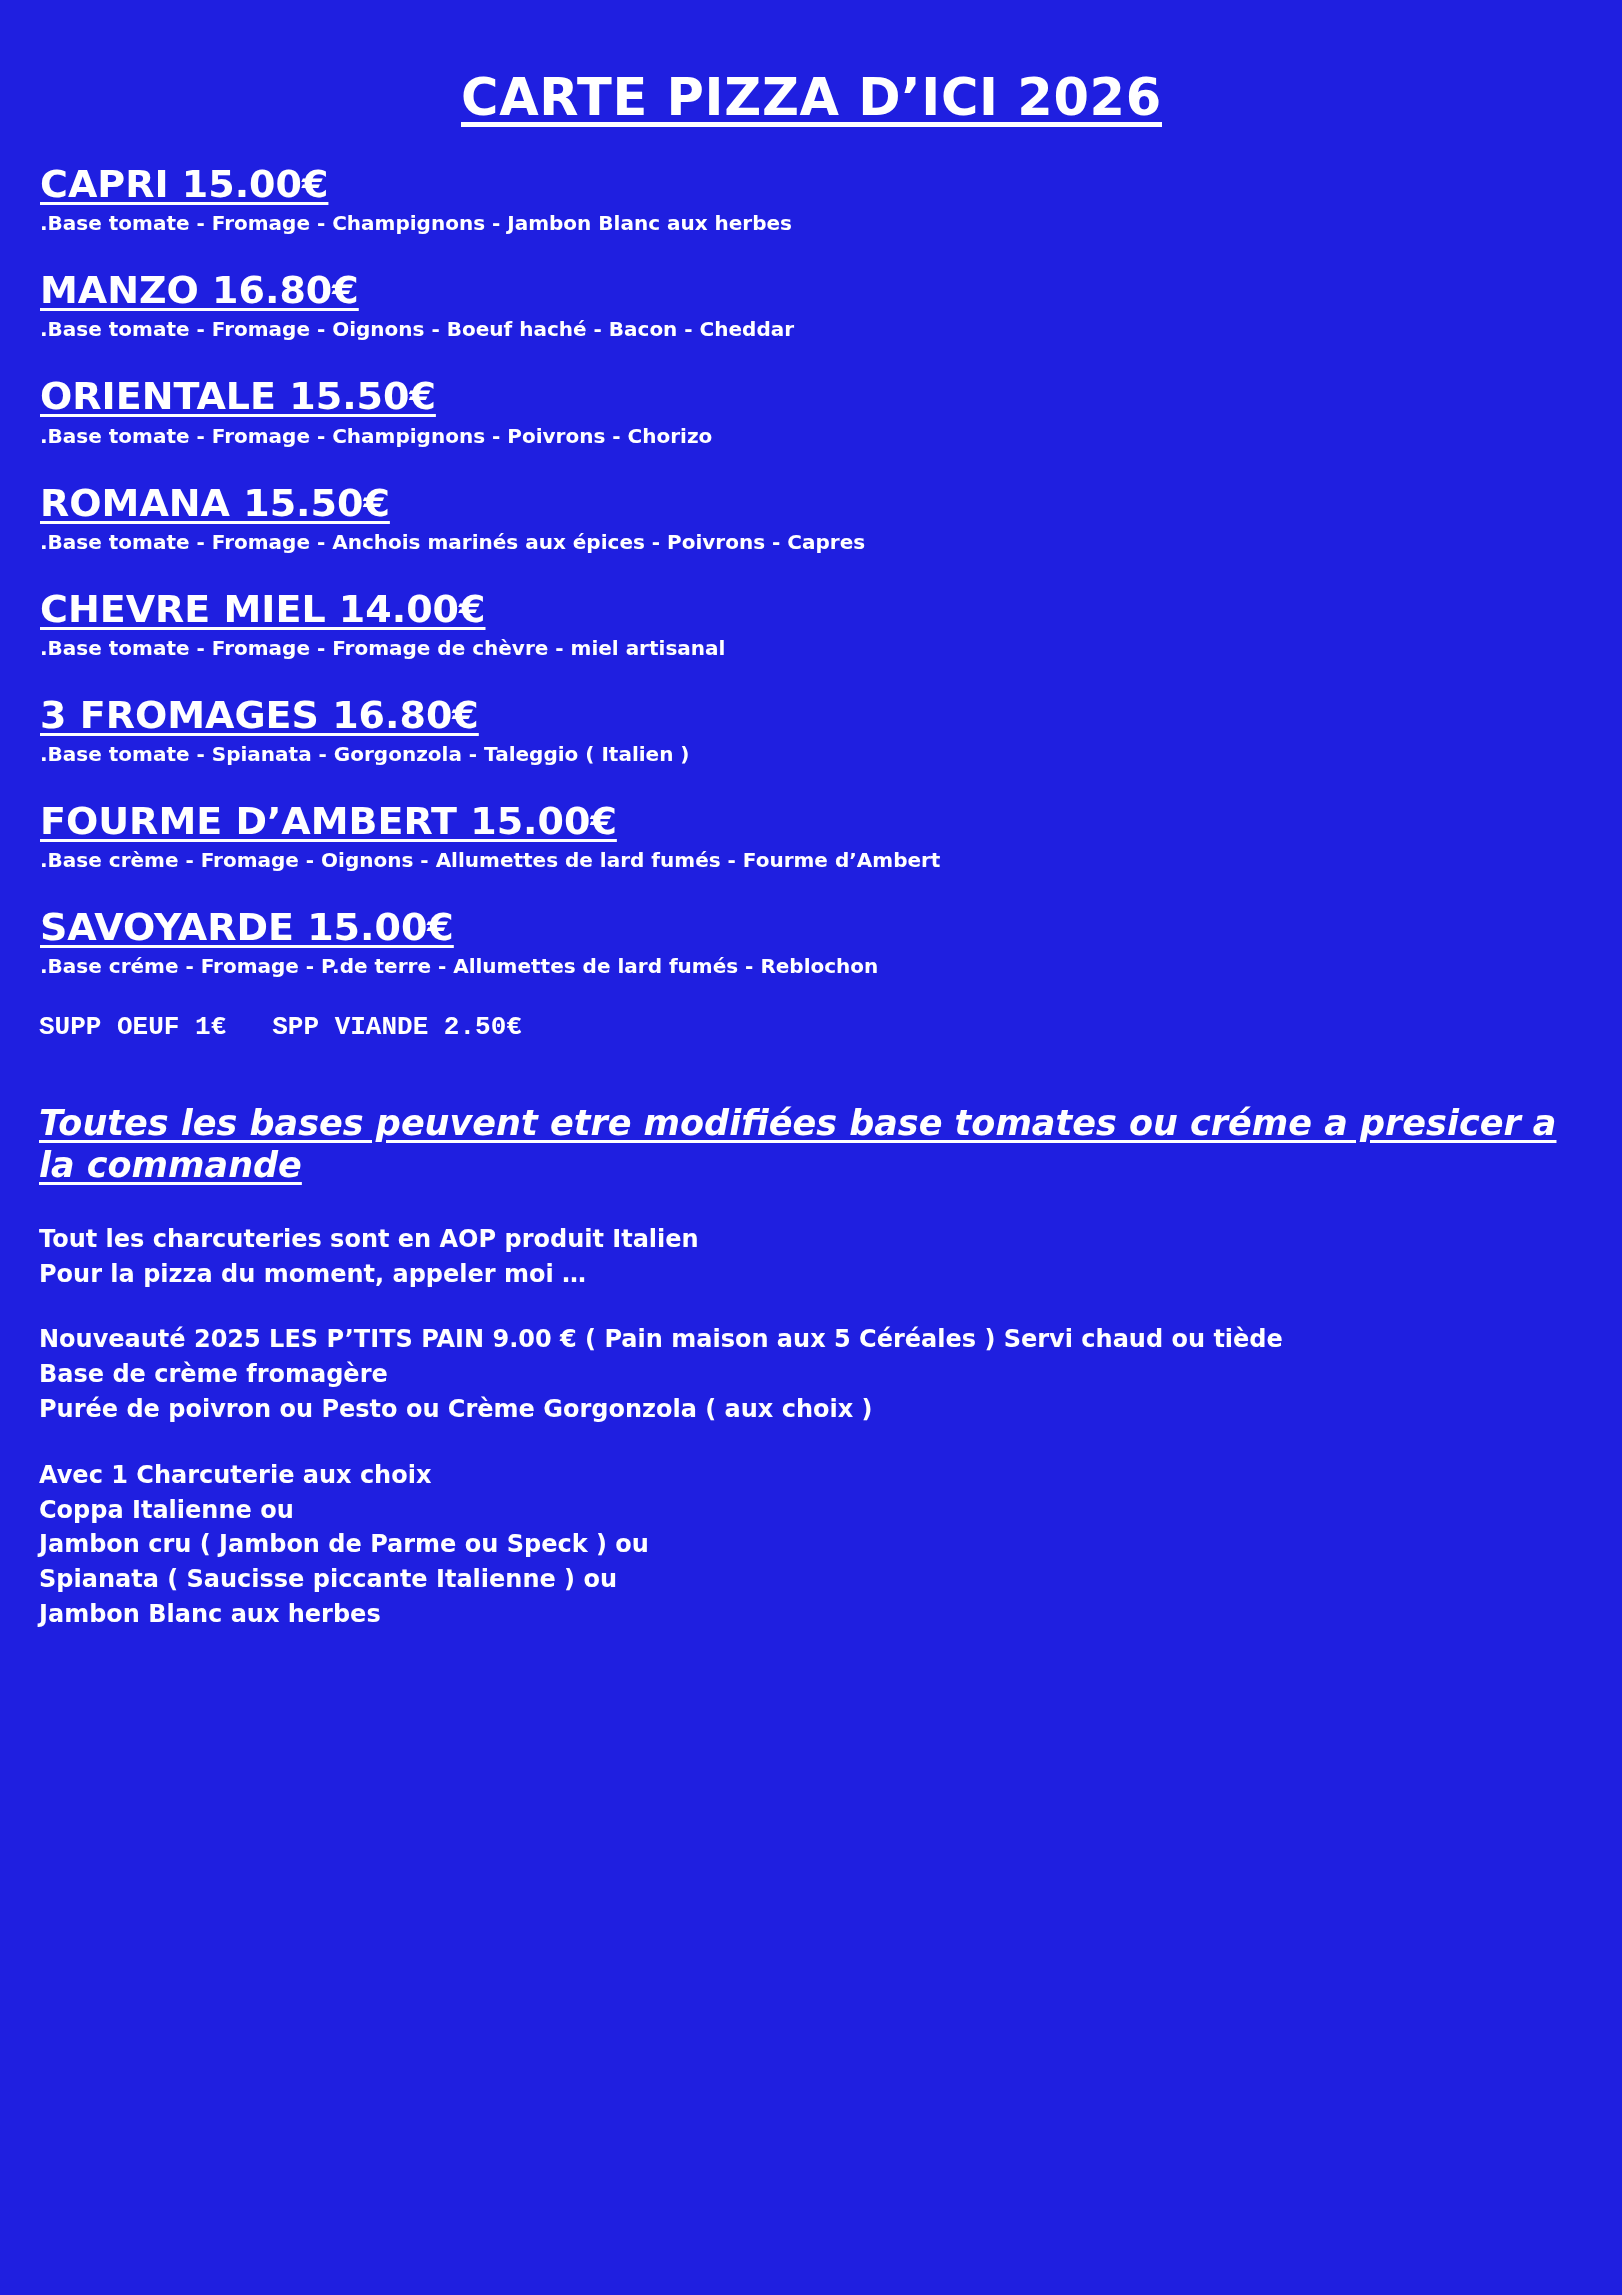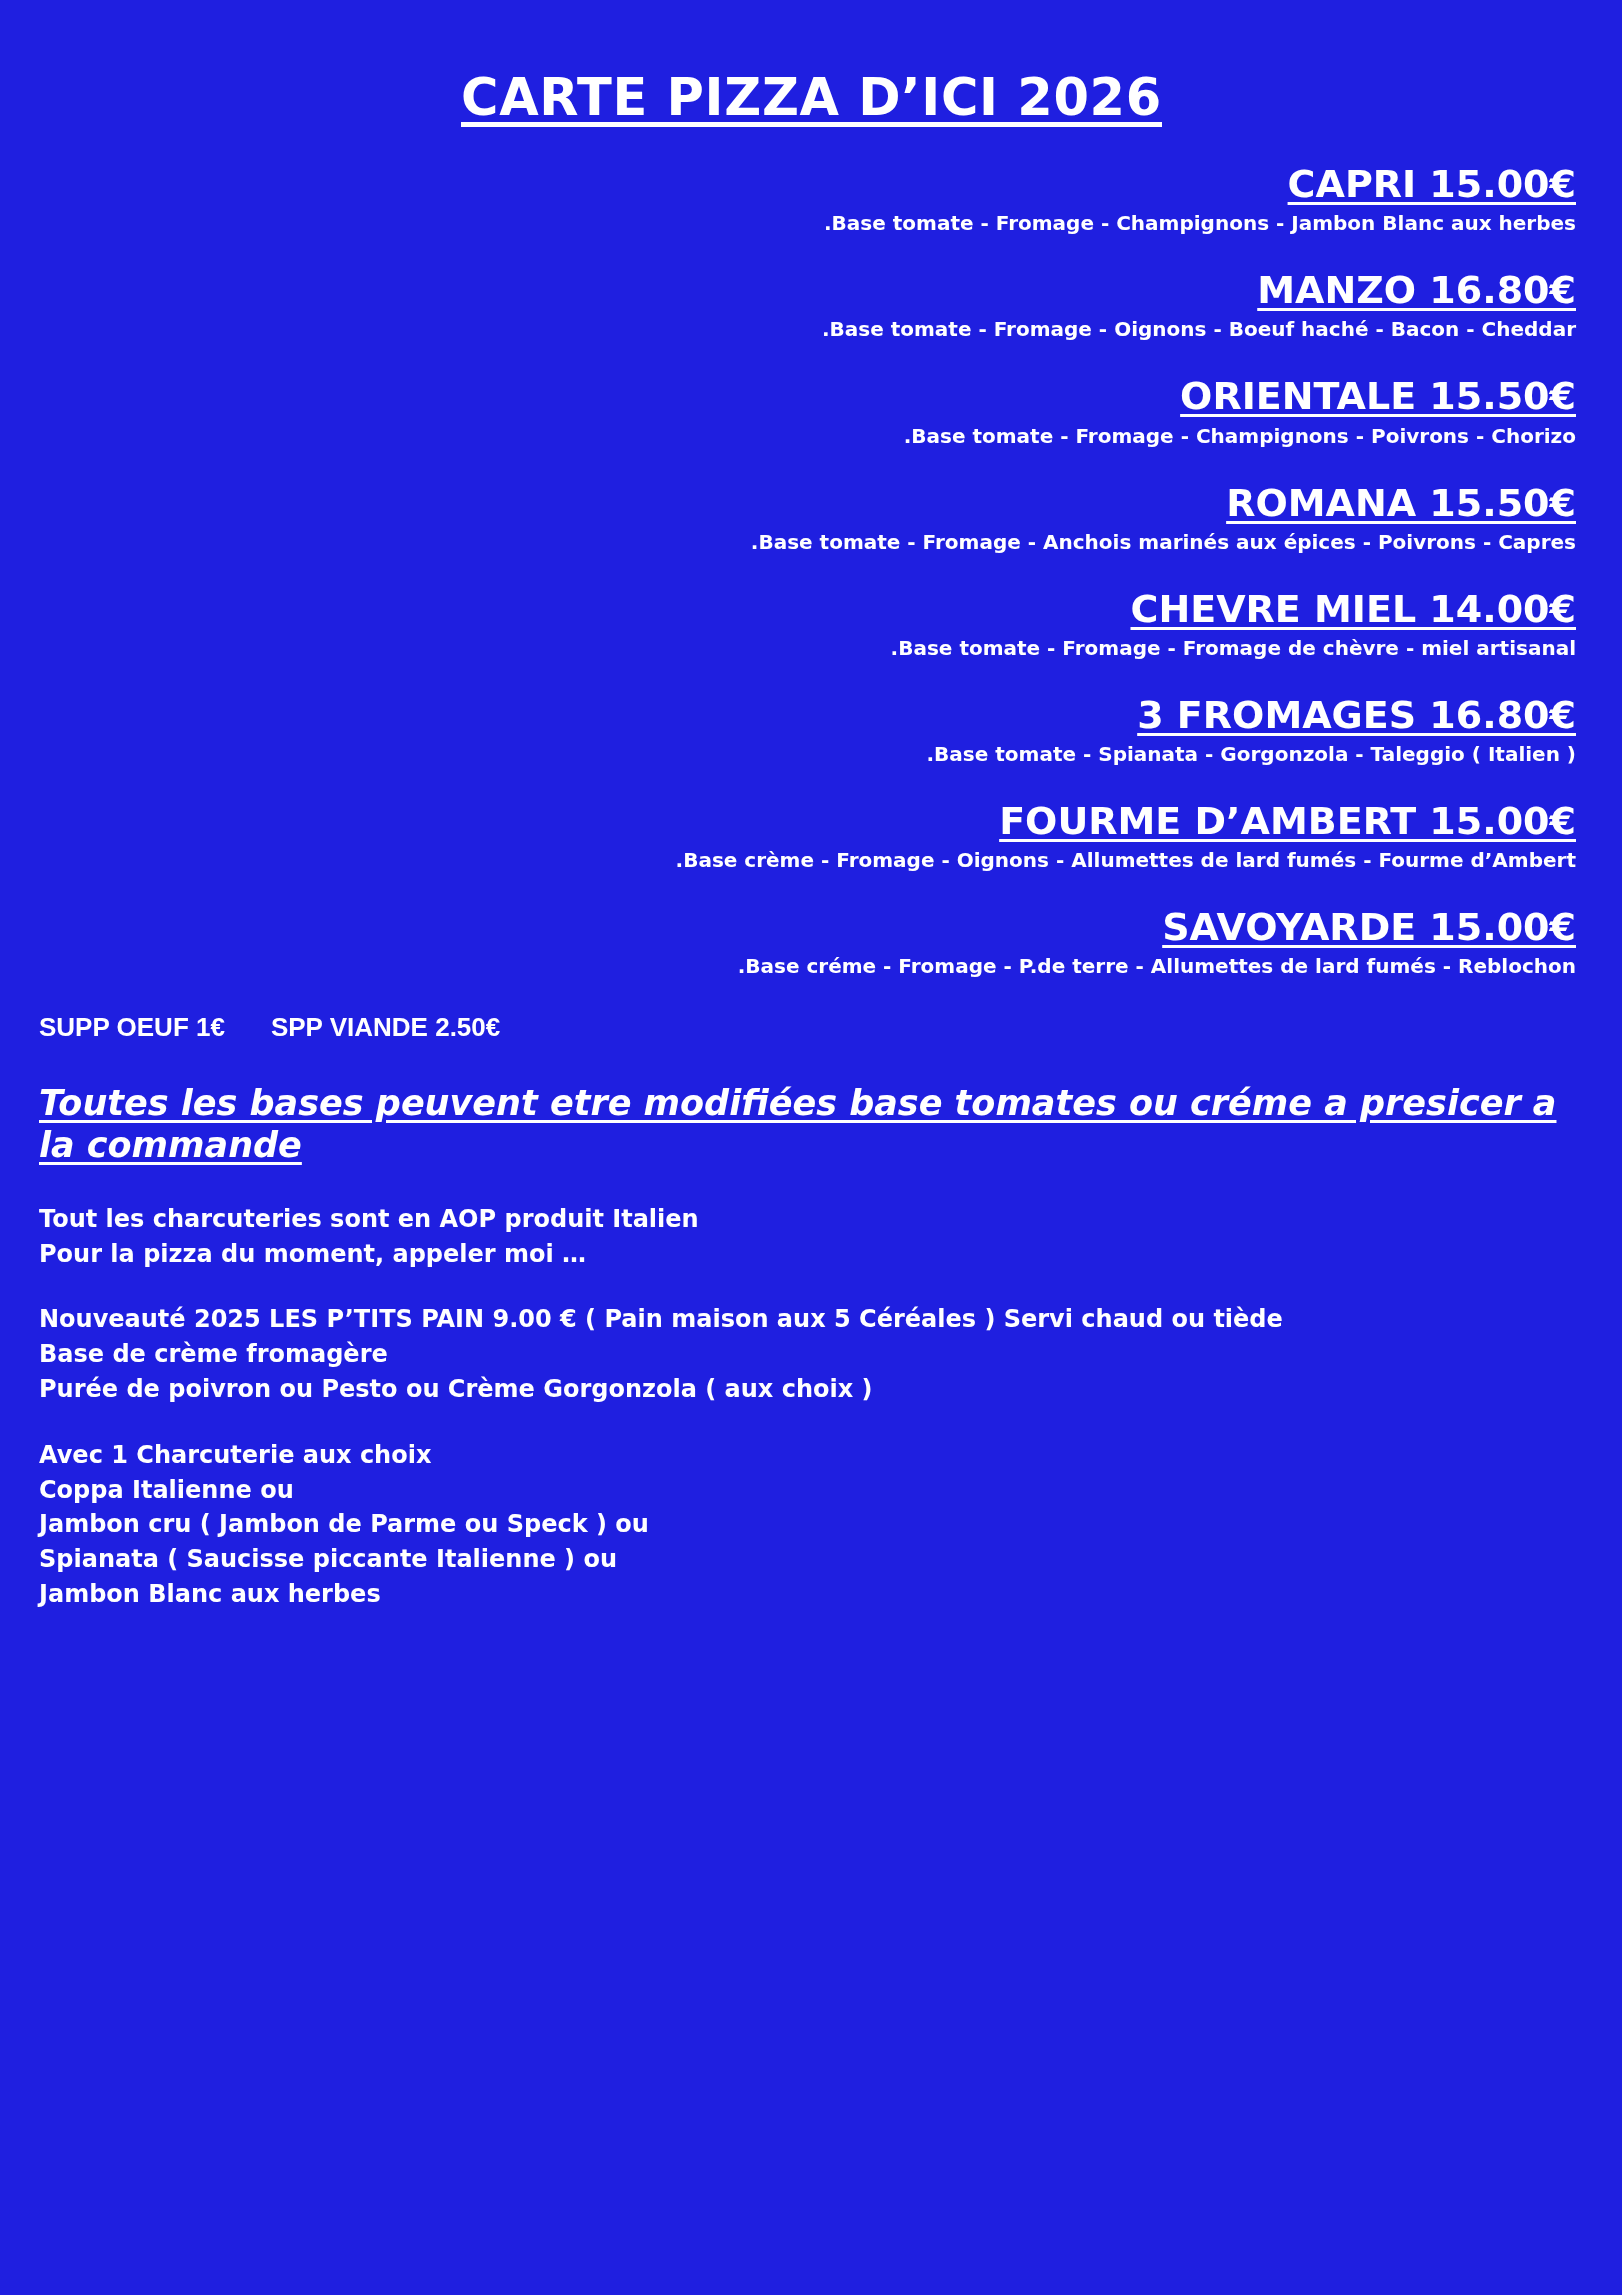--- a/index.html
+++ b/index.html
@@ -25,23 +25,22 @@
     text-align: center;
     font-size: 51px;
     font-weight: bold;
     letter-spacing: 0.7px;
     text-decoration: underline;
     text-underline-offset: 6.5px;
     margin: 16.4px 0 36px 0;
     font-family: "DejaVu Sans", sans-serif;
   }
   .menu-list {
-    margin: 8px;
+    margin: 1px;
     padding: 0;
-    text-align: right;
   }
   .menu-item {
     margin: 0 0 34px 0;
   }
   .item-head {
     font-size: 38px;
     font-weight: bold;
     text-decoration: underline;
     text-underline-offset: 5.2px;
     font-family: "DejaVu Sans", sans-serif;
@@ -52,23 +51,23 @@
   .item-desc {
     font-size: 20px;
     font-weight: bold;
     font-family: "DejaVu Sans", sans-serif;
     margin-top: 6.5px;
     line-height: 1.15;
   }
   .supp-line {
     font-size: 26px;
     font-weight: bold;
-    font-family: Liberation Sans, sans-serif;
+    font-family: Liberation Mono, monospace;
     margin-top: 26px;
-    margin-bottom: 39px;
+    margin-bottom: 60px;
   }
   .supp-line .gap {
     display: inline-block;
     width: 46px;
   }
   .notice {
     font-size: 35px;
     font-weight: bold;
     font-style: italic;
     text-decoration: underline;

